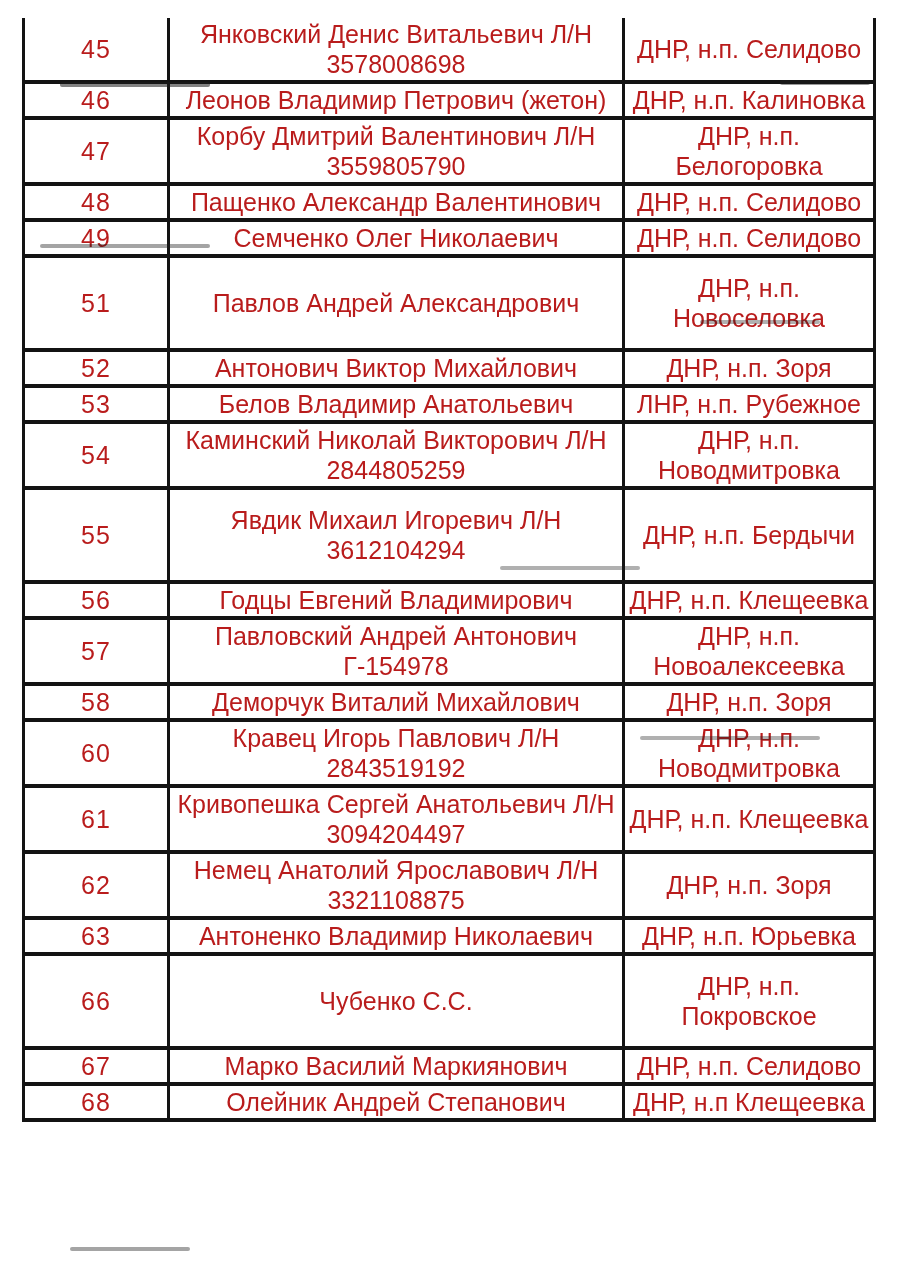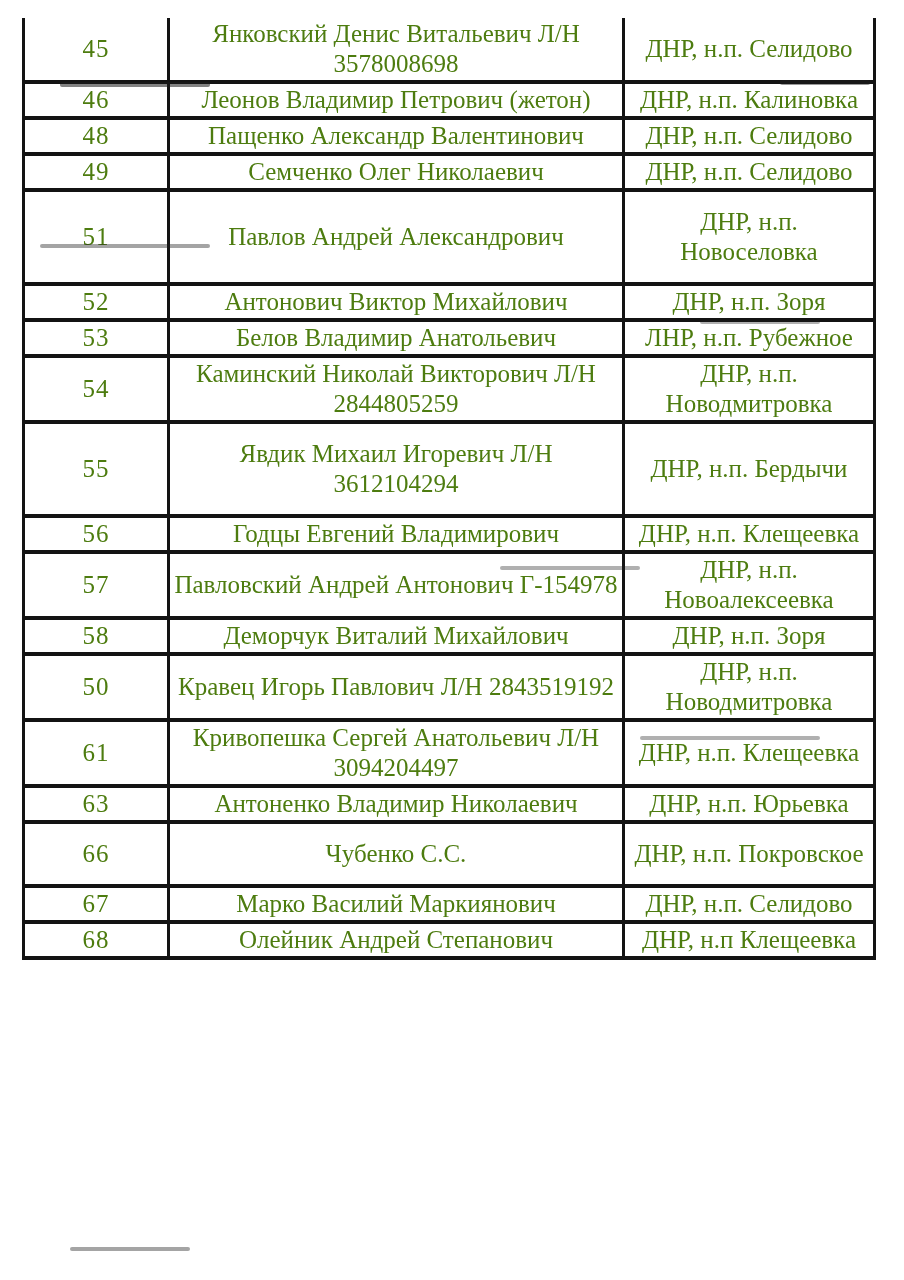--- a/index.html
+++ b/index.html
@@ -3,22 +3,22 @@
 <meta charset="utf-8">
 <style>
   * { margin: 0; padding: 0; box-sizing: border-box; }
   html, body { background: #ffffff; }
   .page {
     position: relative;
     width: 904px;
     height: 1280px;
     background: #ffffff;
     overflow: hidden;
-    font-family: Liberation Serif, serif;
-    color: #4d7c0f;
+    font-family: Liberation Sans, sans-serif;
+    color: #b91c1c;
   }
   table.scan-table {
     position: absolute;
     left: 22px;
     top: 18px;
     width: 851px;
     border-collapse: collapse;
     table-layout: fixed;
     font-size: 25px;
     line-height: 30px;
@@ -71,20 +71,25 @@
     <td class="c-name">Янковский Денис Витальевич Л/Н 3578008698</td>
     <td class="c-loc">ДНР, н.п. Селидово</td>
   </tr>
 
   <tr>
     <td class="c-num">46</td>
     <td class="c-name">Леонов Владимир Петрович (жетон)</td>
     <td class="c-loc">ДНР, н.п. Калиновка</td>
   </tr>
 
+  <tr>
+    <td class="c-num">47</td>
+    <td class="c-name">Корбу Дмитрий Валентинович Л/Н 3559805790</td>
+    <td class="c-loc">ДНР, н.п. Белогоровка</td>
+  </tr>
 
   <tr>
     <td class="c-num">48</td>
     <td class="c-name">Пащенко Александр Валентинович</td>
     <td class="c-loc">ДНР, н.п. Селидово</td>
   </tr>
 
   <tr>
     <td class="c-num">49</td>
     <td class="c-name">Семченко Олег Николаевич</td>
@@ -135,31 +140,36 @@
   </tr>
 
   <tr>
     <td class="c-num">58</td>
     <td class="c-name">Деморчук Виталий Михайлович</td>
     <td class="c-loc">ДНР, н.п. Зоря</td>
   </tr>
 
 
   <tr>
-    <td class="c-num">50</td>
+    <td class="c-num">60</td>
     <td class="c-name">Кравец Игорь Павлович Л/Н 2843519192</td>
     <td class="c-loc">ДНР, н.п. Новодмитровка</td>
   </tr>
 
   <tr>
     <td class="c-num">61</td>
     <td class="c-name">Кривопешка Сергей Анатольевич Л/Н 3094204497</td>
     <td class="c-loc">ДНР, н.п. Клещеевка</td>
   </tr>
 
+  <tr>
+    <td class="c-num">62</td>
+    <td class="c-name">Немец Анатолий Ярославович Л/Н 3321108875</td>
+    <td class="c-loc">ДНР, н.п. Зоря</td>
+  </tr>
 
   <tr>
     <td class="c-num">63</td>
     <td class="c-name">Антоненко Владимир Николаевич</td>
     <td class="c-loc">ДНР, н.п. Юрьевка</td>
   </tr>
 
 
 
   <tr class="tall">

